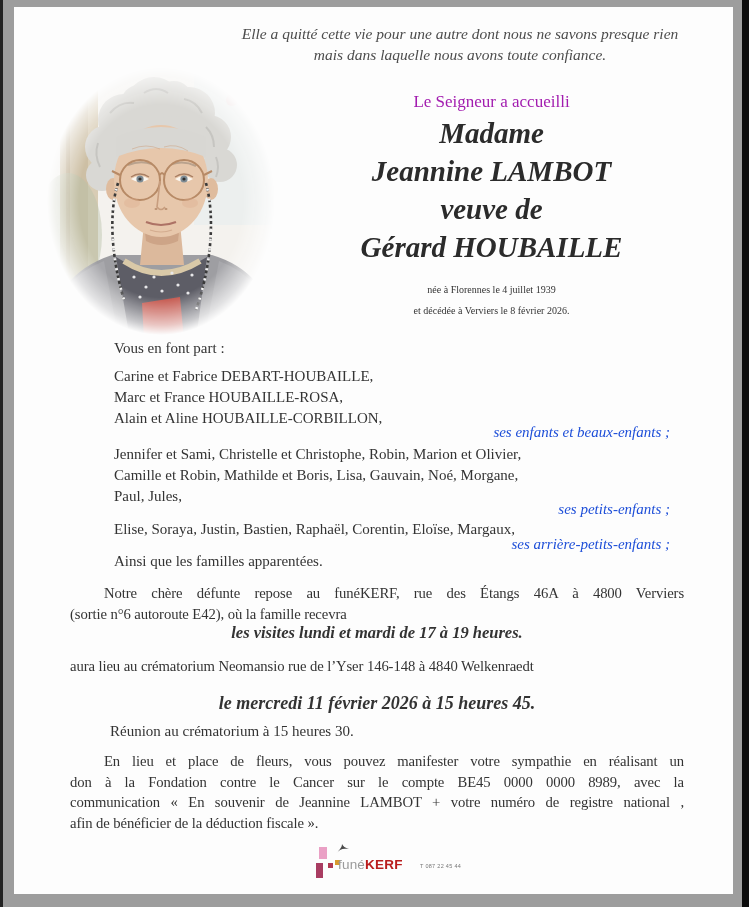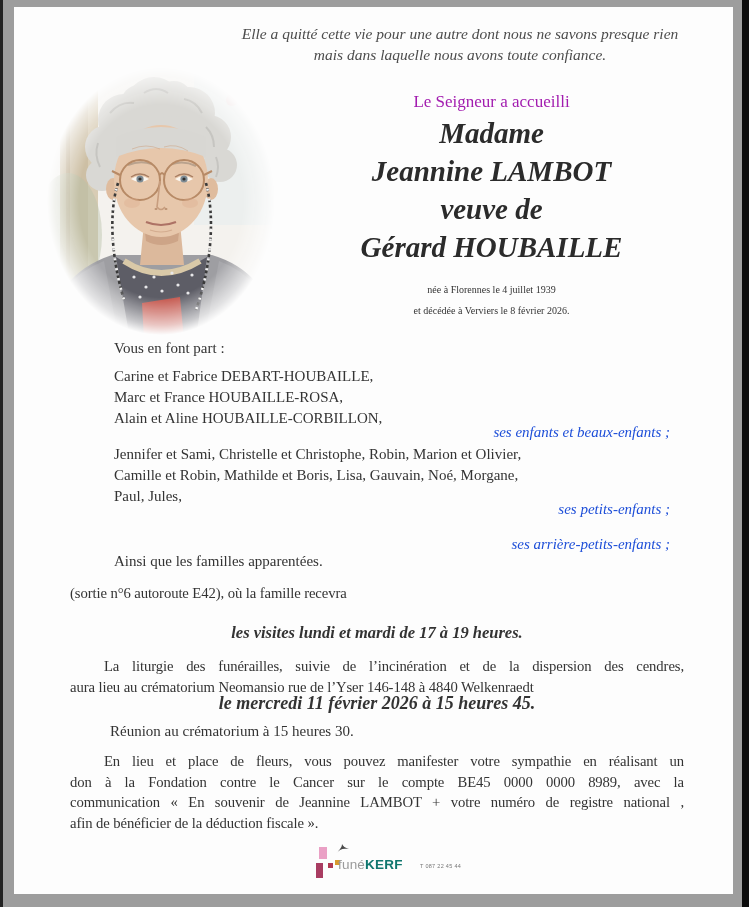--- a/index.html
+++ b/index.html
@@ -33,21 +33,21 @@
   
   #logo{left:296px;top:836px;width:170px;height:46px;}
   .mark{position:absolute;}
   #mk-pink{left:9px;top:4px;width:8px;height:12px;background:#eaa0c5;}
   #mk-maroon{left:6px;top:20px;width:7px;height:15px;background:#a93d62;}
   #mk-red{left:18px;top:20px;width:5px;height:5px;background:#b03a52;}
   #mk-orange{left:25px;top:17px;width:5px;height:5px;background:#d89a2e;}
   #bird{left:25px;top:1px;width:15px;height:12px;}
   #brand{position:absolute;left:28px;top:14px;font-family:"Liberation Sans",sans-serif;font-size:13.5px;letter-spacing:0.2px;}
   #brand .lt{color:#9b9b9b;font-weight:400;}
-  #brand .bd{color:#0f766e;font-weight:bold;}
+  #brand .bd{color:#b91c1c;font-weight:bold;}
   #phone{position:absolute;left:110px;top:20px;font-family:"Liberation Sans",sans-serif;font-size:5.5px;color:#777;letter-spacing:0.3px;}
 </style>
 </head>
 <body>
 
 <div id="stage">
   <div id="edge-left" class="edge"></div>
   <div id="edge-right" class="edge"></div>
 
   <div id="page">
@@ -184,31 +184,34 @@
     </div>
     <div class="abs rlabel" style="left:56px;top:417px;">ses enfants et beaux-enfants ;</div>
 
     <div class="abs col list" style="top:437px;">
       <div>Jennifer et Sami, Christelle et Christophe, Robin, Marion et Olivier,</div>
       <div>Camille et Robin, Mathilde et Boris, Lisa, Gauvain, Noé, Morgane,</div>
       <div>Paul, Jules,</div>
     </div>
     <div class="abs rlabel" style="left:56px;top:494px;">ses petits-enfants ;</div>
 
+    <div class="abs col list" style="top:512px;">
+      <div>Elise, Soraya, Justin, Bastien, Raphaël, Corentin, Eloïse, Margaux,</div>
+    </div>
     <div class="abs rlabel" style="left:56px;top:529px;">ses arrière-petits-enfants ;</div>
 
     <div class="abs col plain" style="top:546px;padding-left:44px;">Ainsi que les familles apparentées.</div>
 
     <div class="abs col para" style="top:576px;">
+      <div class="jline stretch ind">Notre chère défunte repose au funéKERF, rue des Étangs 46A à 4800 Verviers</div>
       <div class="jline">(sortie n°6 autoroute E42), où la famille recevra</div>
     </div>
     <div class="abs col ctr bi hl1" style="top:616px;">les visites lundi et mardi de 17 à 19 heures.</div>
 
     <div class="abs col para" style="top:649px;">
-      <div class="jline stretch ind">La liturgie des funérailles, suivie de l’incinération et de la dispersion des cendres,</div>
       <div class="jline">aura lieu au crématorium Neomansio rue de l’Yser 146-148 à 4840 Welkenraedt</div>
     </div>
     <div class="abs col ctr bi hl2" style="top:686px;">le mercredi 11 février 2026 à 15 heures 45.</div>
     <div class="abs col plain" style="top:716px;padding-left:40px;">Réunion au crématorium à 15 heures 30.</div>
 
     <div class="abs col para" style="top:744px;">
       <div class="jline stretch ind">En lieu et place de fleurs, vous pouvez manifester votre sympathie en réalisant un</div>
       <div class="jline stretch">don à la Fondation contre le Cancer sur le compte BE45 0000 0000 8989, avec la</div>
       <div class="jline stretch">communication « En souvenir de Jeannine LAMBOT + votre numéro de registre national ,</div>
       <div class="jline">afin de bénéficier de la déduction fiscale ».</div>

